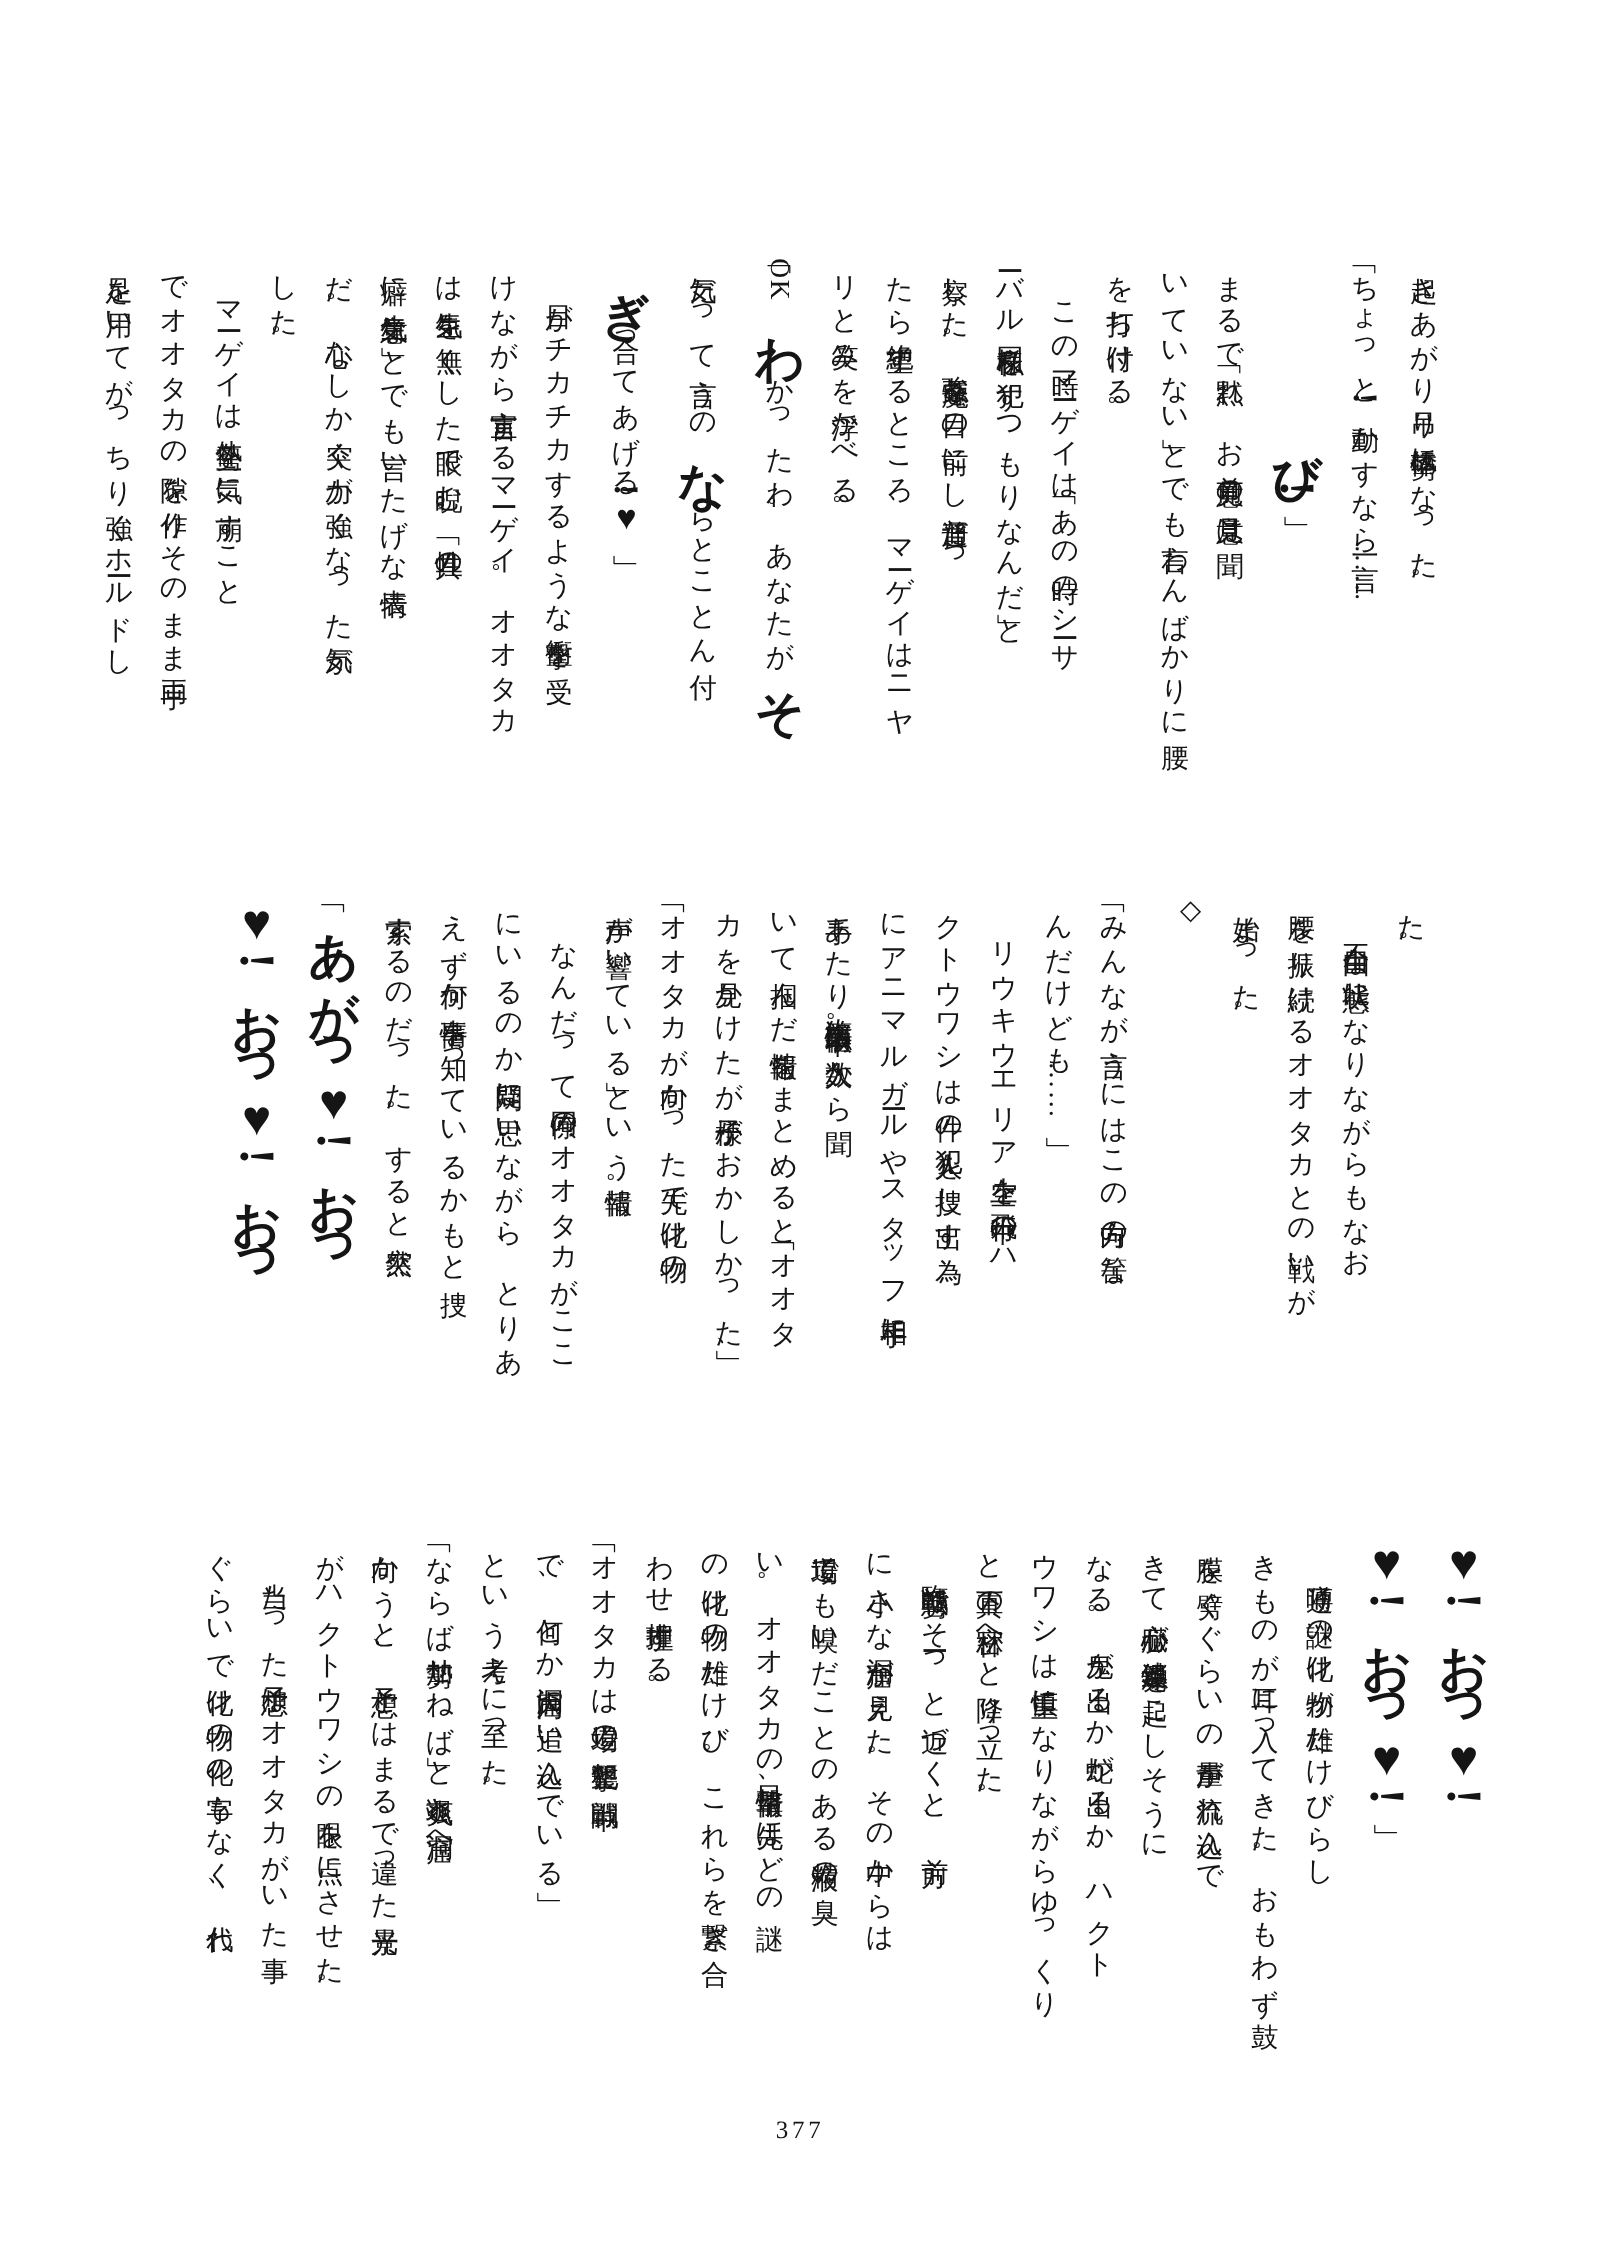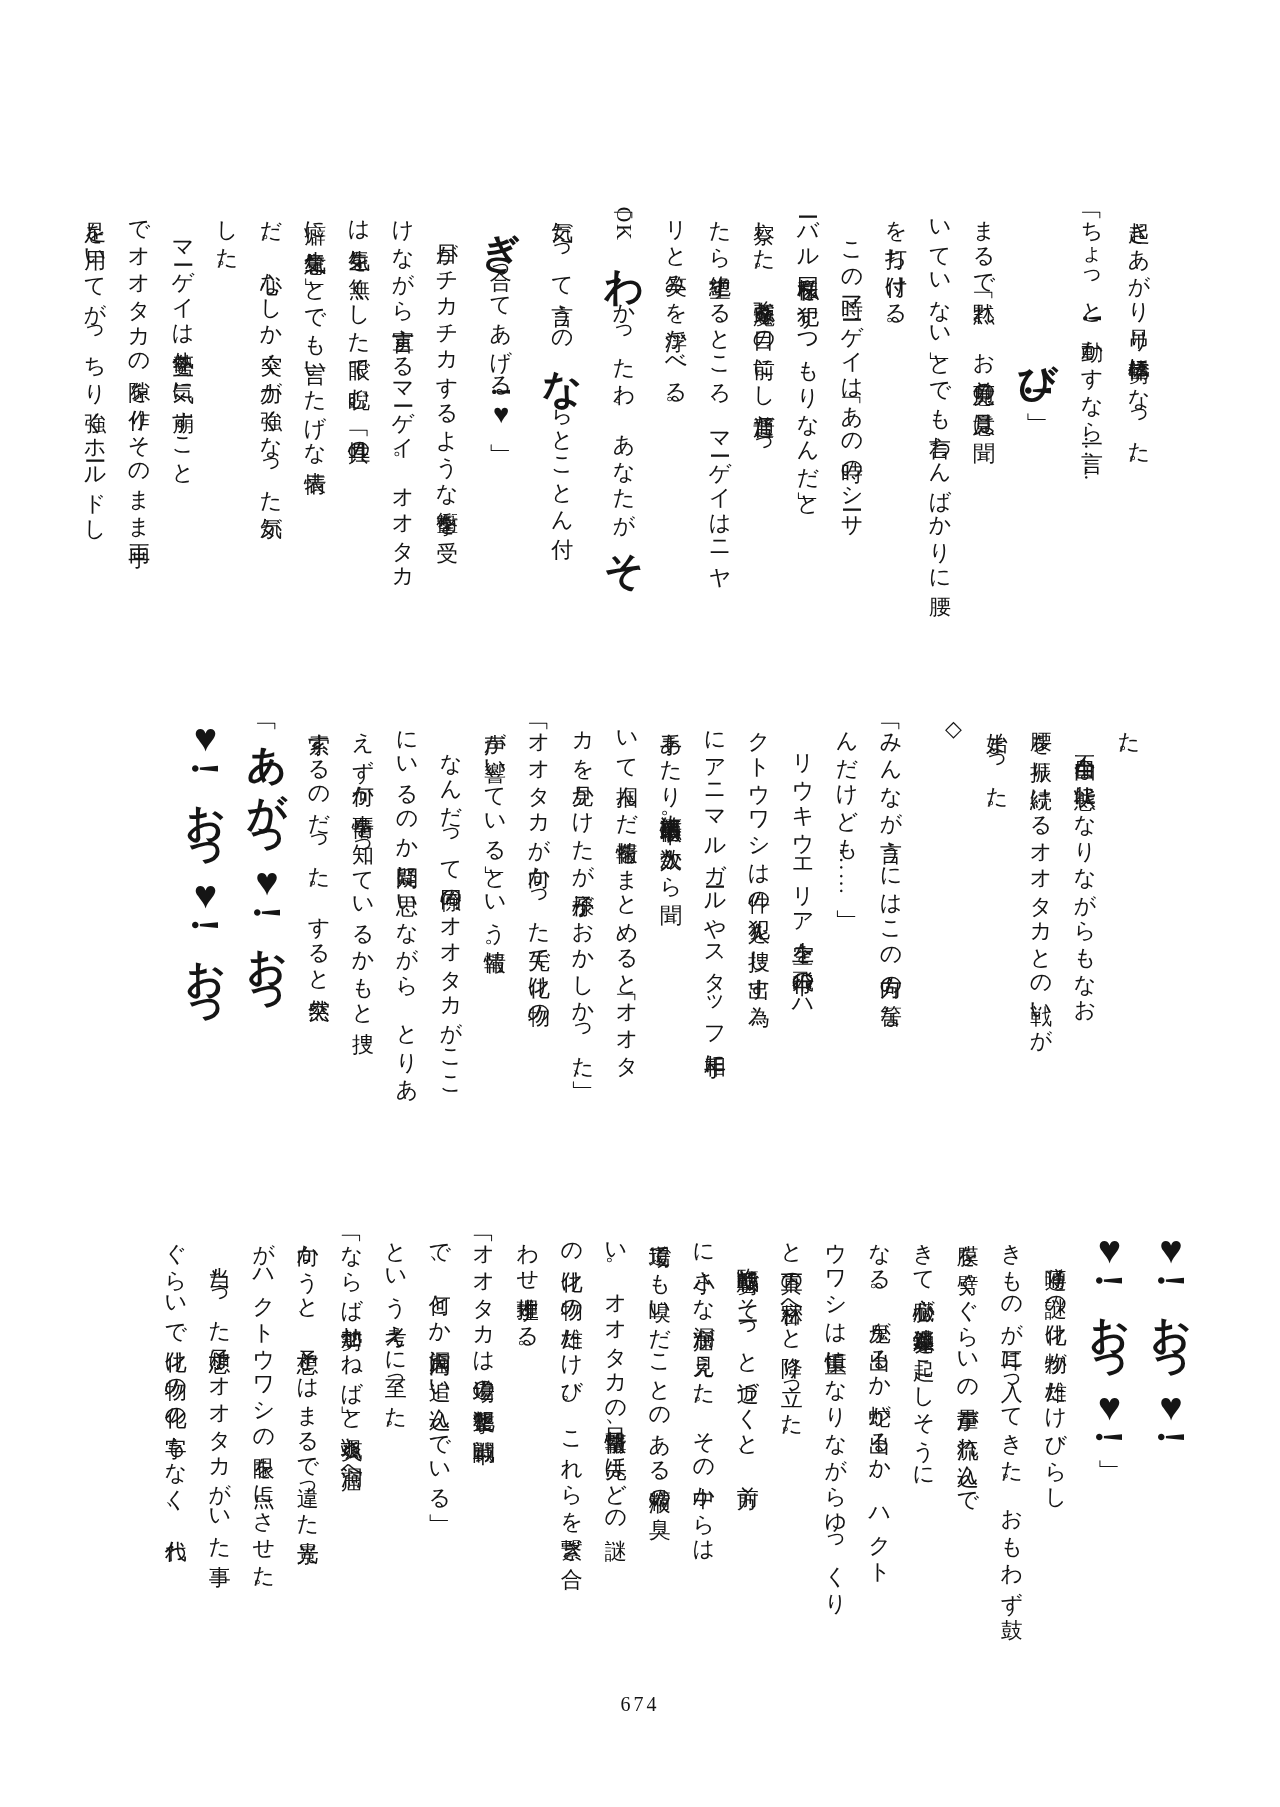--- a/index.html
+++ b/index.html
@@ -125,13 +125,13 @@
     <div class="col">「オオタカは道場の襲撃犯と戦闘中</div>
     <div class="col">で、何とか洞窟内に追い込んでいる」</div>
     <div class="col">という考えに至った。</div>
     <div class="col">「ならば加勢せねば」と颯爽と洞窟へ</div>
     <div class="col">向かうと、予想とはまるで違った光景</div>
     <div class="col">がハクトウワシの眼を点にさせた。</div>
     <div class="col" style="padding-top: 1em;">当たった予想はオオタカがいた事</div>
     <div class="col">ぐらいで化け物の化の字もなく、代わ</div>
   </div>
 
-<div id="page-number">674</div>
+<div id="page-number">377</div>
 
 </body></html>

